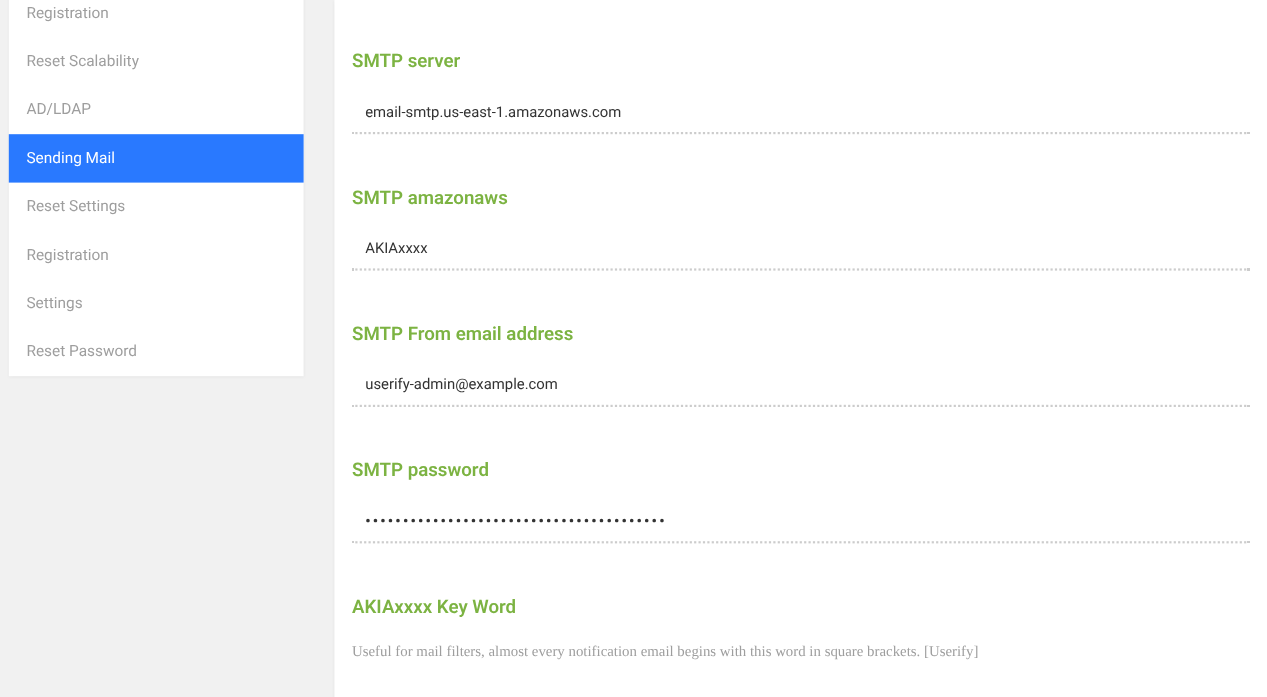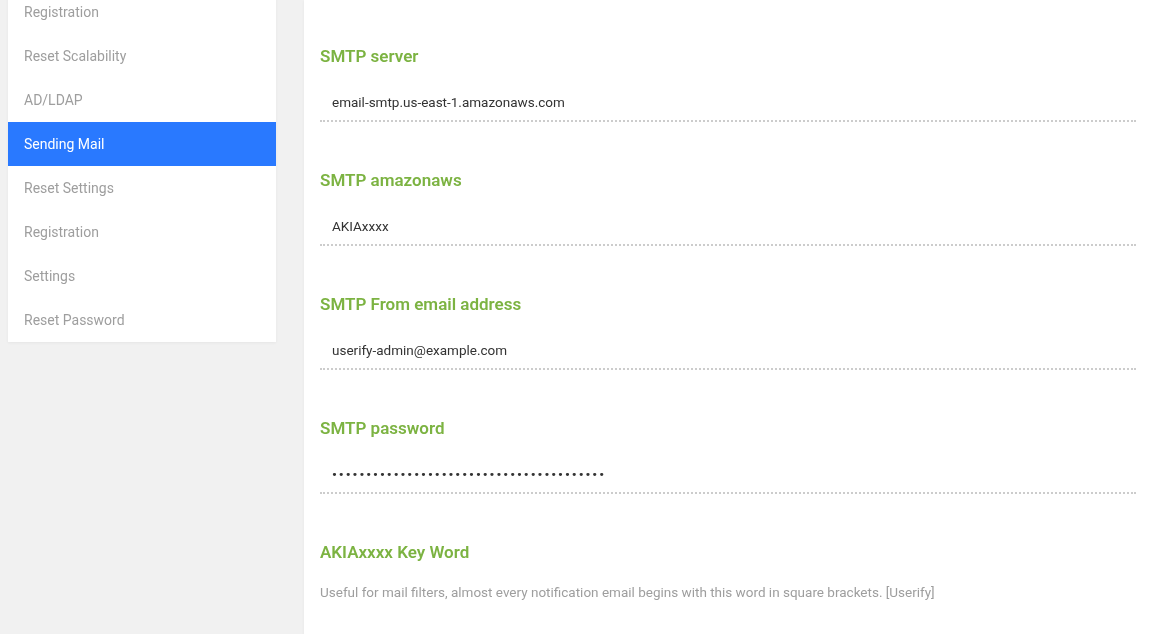--- a/index.html
+++ b/index.html
@@ -59,20 +59,21 @@
       font-size: 17px;
       font-weight: 600;
       display: block;
       margin-bottom: 20px;
     }
     .form-hint {
       color: #9e9e9e;
       font-size: 13.5px;
       margin-bottom: 18px;
       line-height: 1.5;
+      font-family: Liberation Serif, serif;
     }
     .form-input {
       width: 100%;
       border: none;
       border-bottom: 2px dotted #cccccc;
       padding: 8px 12px 10px 12px;
       font-size: 13.5px;
       color: #333;
       outline: none;
       background: transparent;

